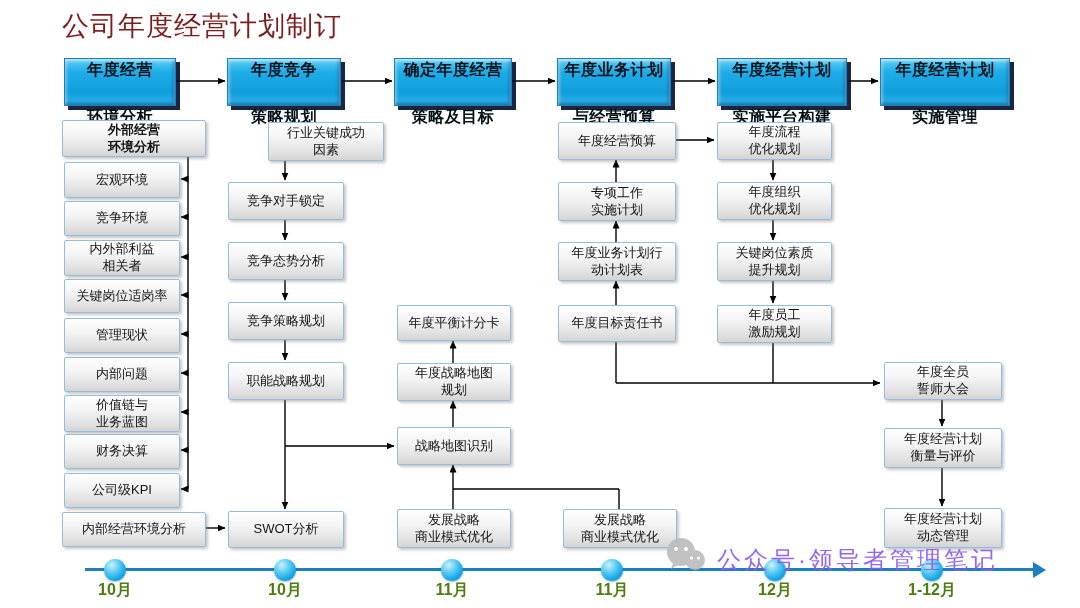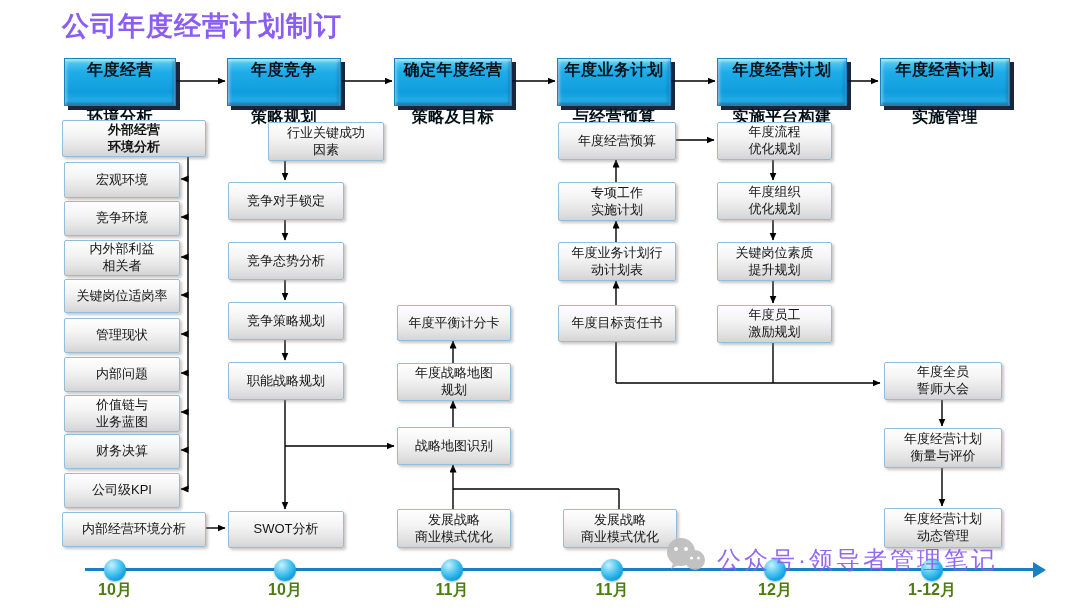--- a/index.html
+++ b/index.html
@@ -1,19 +1,19 @@
 <!DOCTYPE html>
 <html><head>
 <meta charset="utf-8">
 <style>
   html,body{margin:0;padding:0;background:#fff;}
   .stage{position:relative;width:1080px;height:608px;background:#ffffff;overflow:hidden;
          font-family:"Liberation Sans","DejaVu Sans",sans-serif;}
-  .page-title{position:absolute;left:62px;top:8px;margin:0;font-size:27px;font-weight:700;
-              color:#8b5cf6;letter-spacing:1px;}
+  .page-title{position:absolute;left:62px;top:8px;margin:0;font-size:27px;font-weight:400;
+              color:#7f1d1d;letter-spacing:1px;}
   #connectors{position:absolute;left:0;top:0;z-index:1;}
   .phase{position:absolute;z-index:2;display:flex;flex-direction:column;align-items:center;
          text-align:center;font-size:16px;font-weight:700;color:#031018;
          line-height:1.42;letter-spacing:.5px;
          background:linear-gradient(180deg,#5fd0f4 0%,#1fade9 28%,#0f9ddd 72%,#2db3ea 100%);
          border:1px solid #0c85c2;
          box-shadow:4px 4px 0 rgba(8,18,45,.92),
                     inset 0 2px 3px rgba(255,255,255,.6),
                     inset 0 -2px 3px rgba(0,60,110,.5),
                     inset 2px 0 3px rgba(255,255,255,.35),

